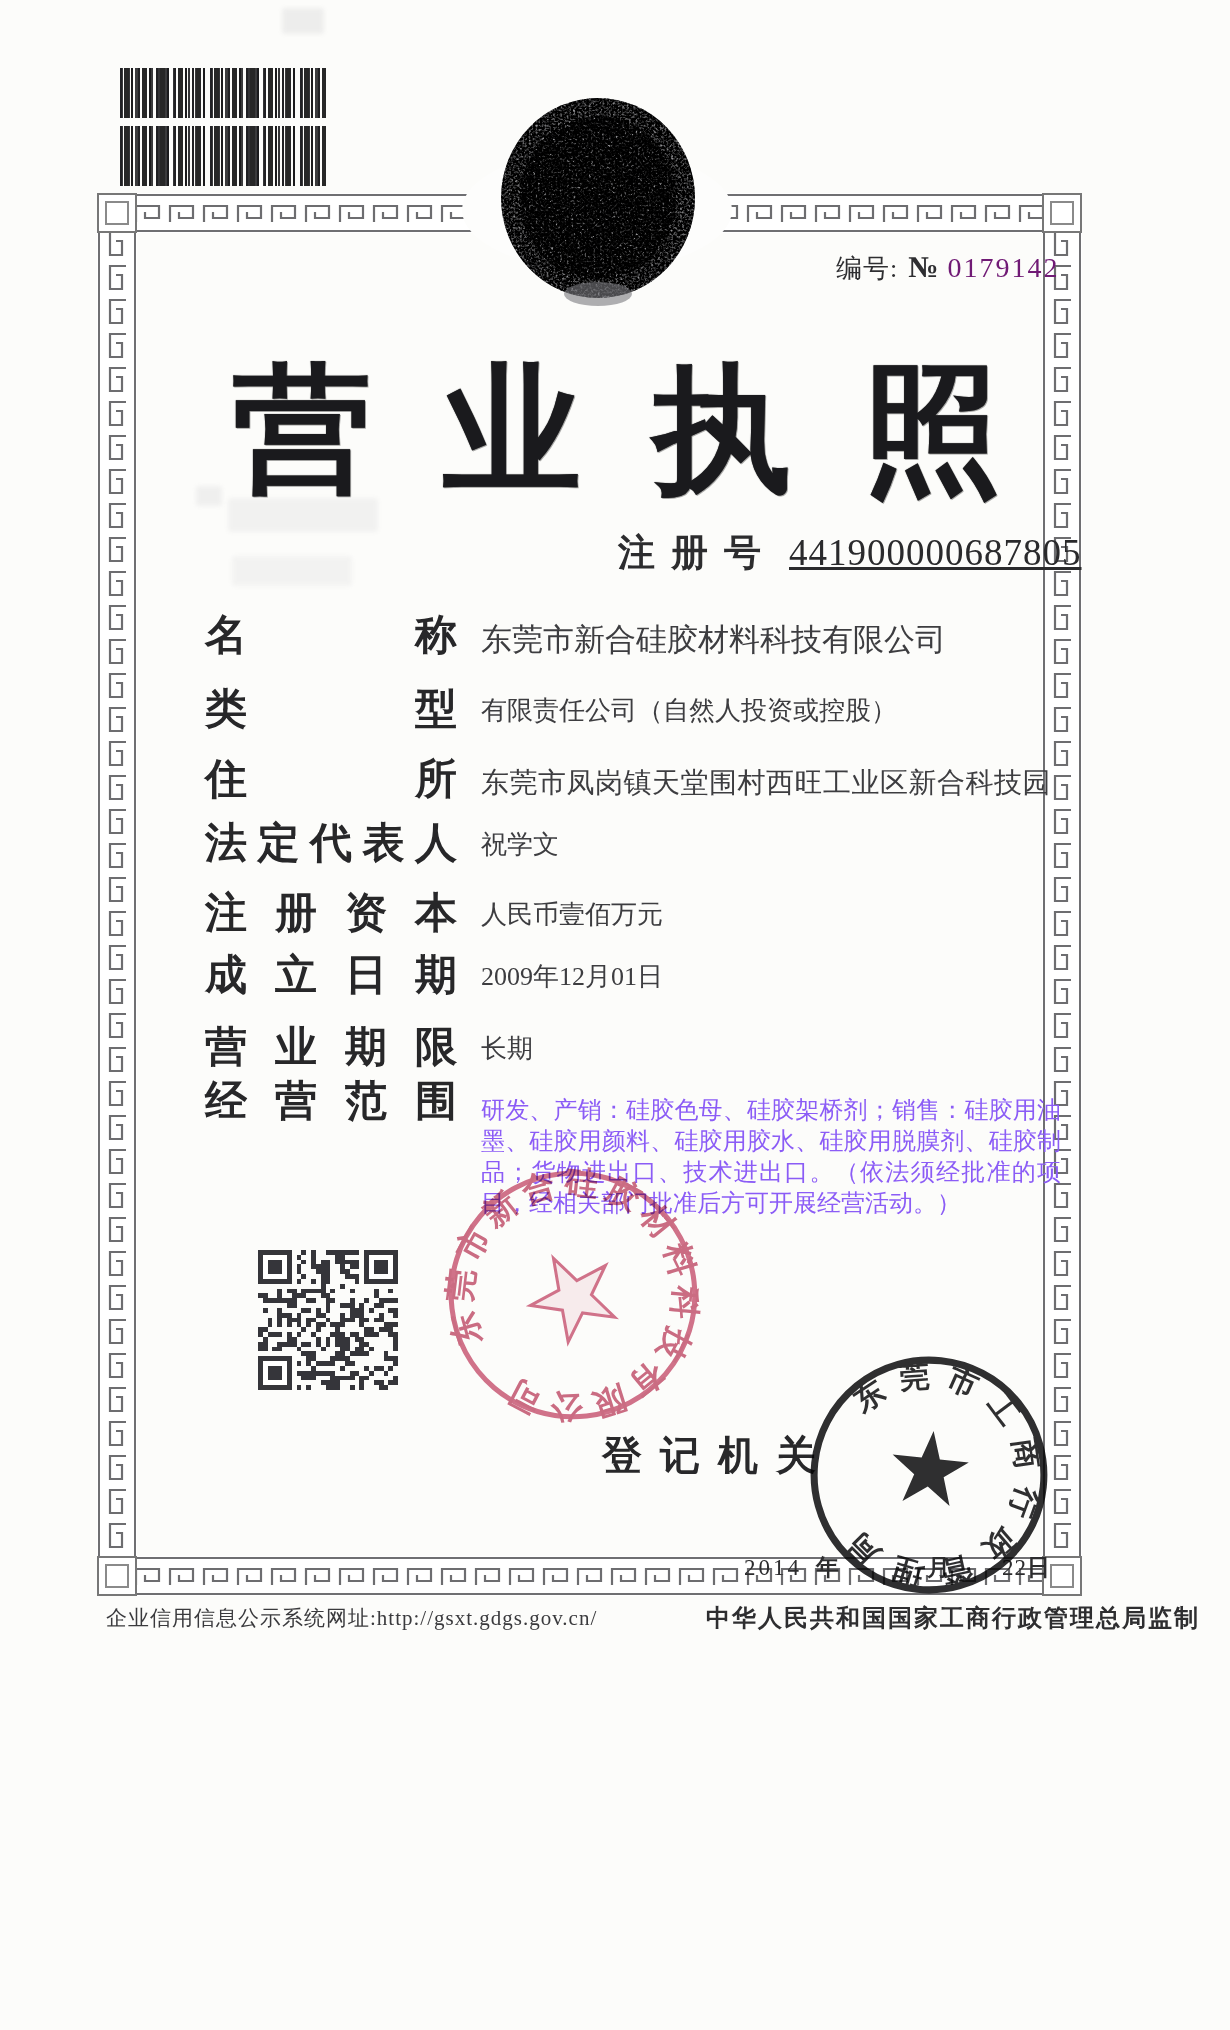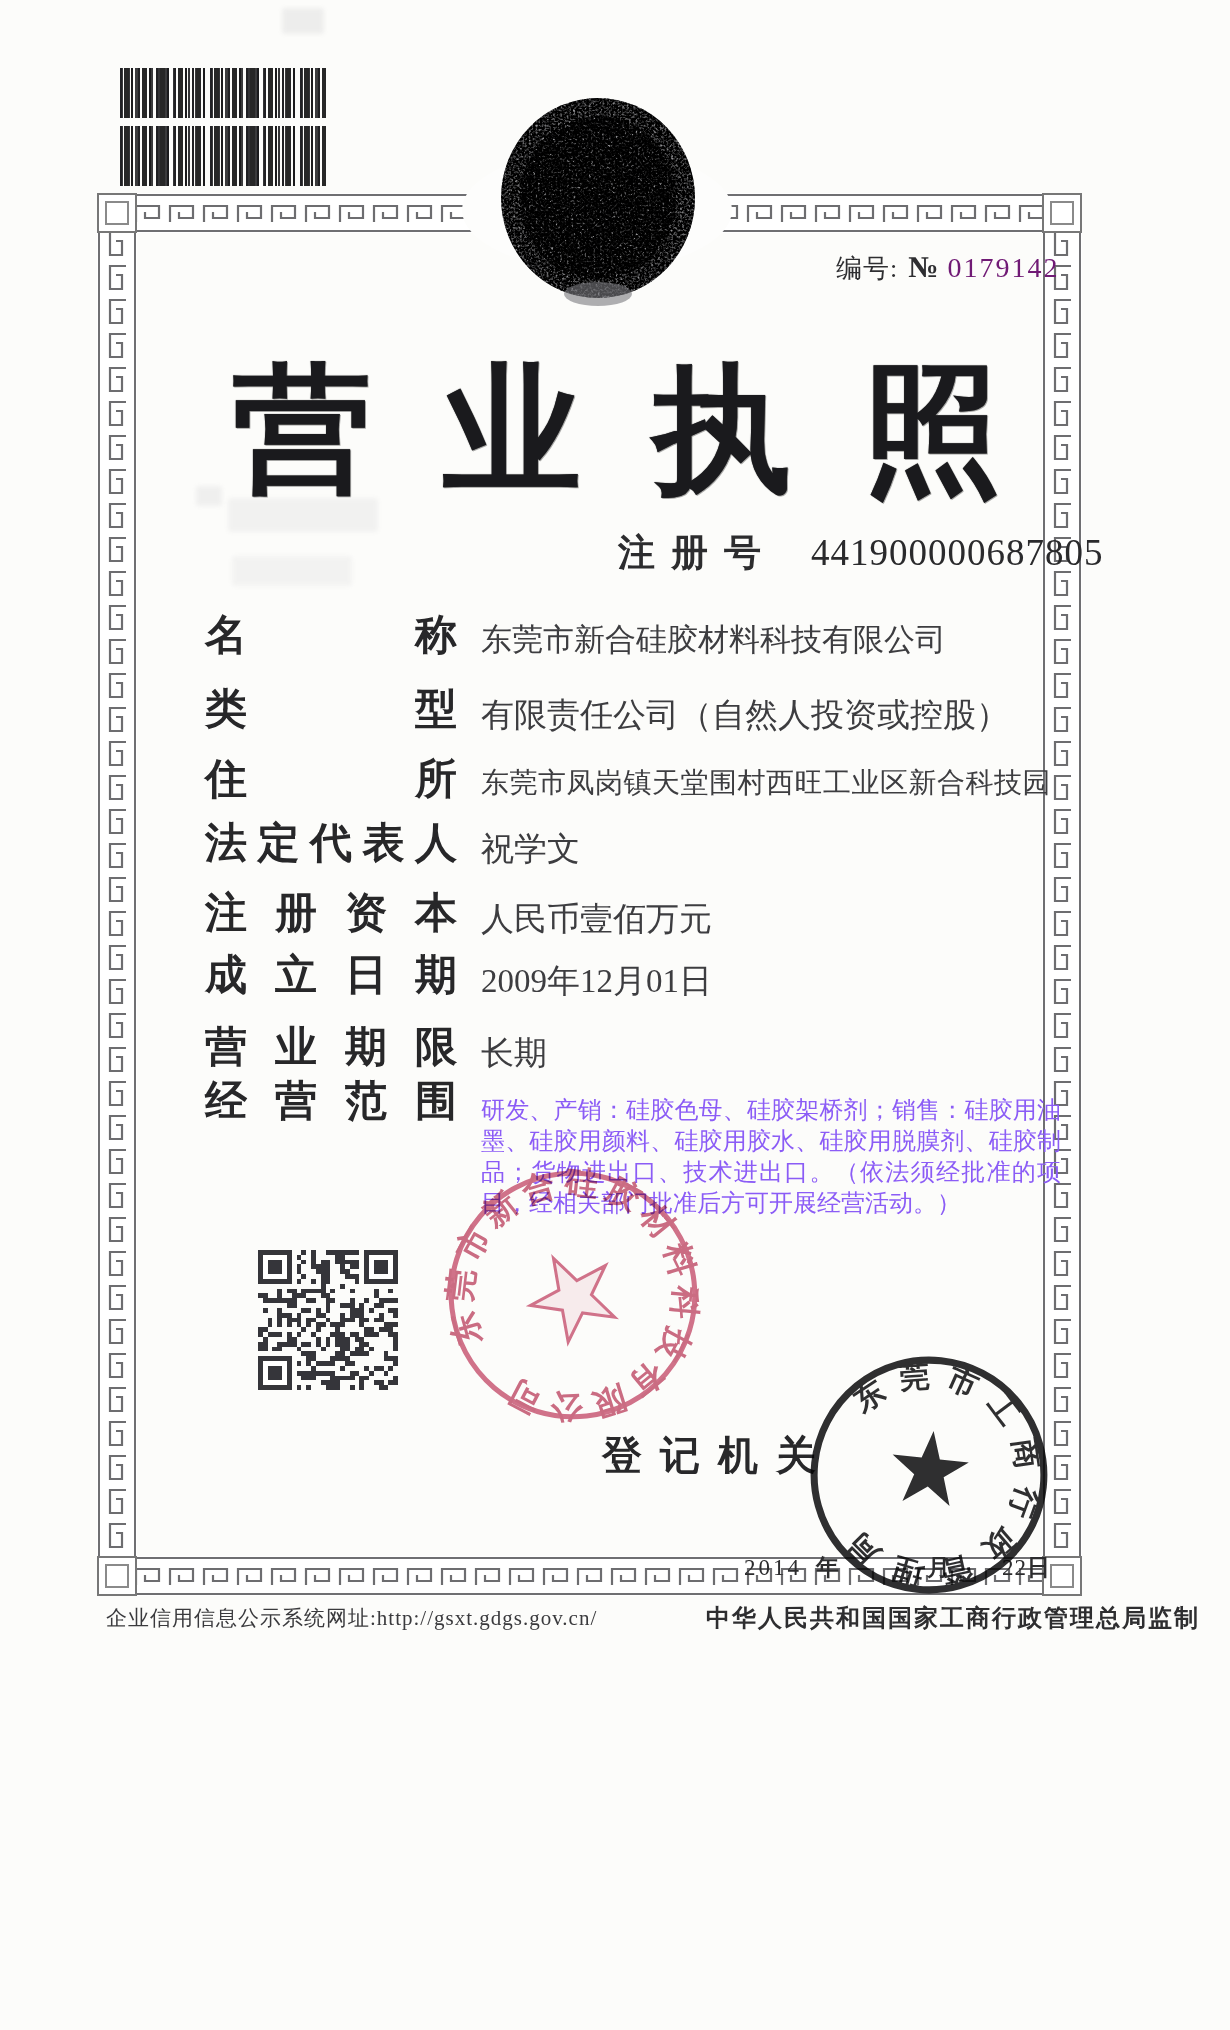--- a/index.html
+++ b/index.html
@@ -44,31 +44,31 @@
     font-size:138px;font-weight:900;color:#1f1f22;
     letter-spacing:72px;padding-left:72px;box-sizing:border-box;
     text-shadow:0 0 1px #333, 1px 1px 0 rgba(40,40,40,.35);
     filter:contrast(1.05);
     white-space:nowrap;
   }
 
   
   .regline{left:618px;top:528px;white-space:nowrap;}
   .regline .reg-label{display:inline-block;font-size:37px;color:#2c2c2e;letter-spacing:16px;font-weight:600;}
-  .regline .reg-num{display:inline-block;font-size:37px;color:#2a2a2c;margin-left:30px;letter-spacing:1px;}
+  .regline .reg-num{display:inline-block;font-size:37px;color:#2a2a2c;margin-left:8px;letter-spacing:1px;text-decoration:underline;}
 
   
   .row{position:absolute;left:205px;width:880px;}
   .flabel{
     position:absolute;left:0;top:0;width:252px;display:flex;justify-content:space-between;
     font-size:42px;font-weight:600;color:#272729;line-height:1.1;
   }
   .fvalue{
     position:absolute;left:276px;top:10px;width:586px;
-    font-size:33px;color:#3d3d40;line-height:1.18;
+    font-size:26px;color:#3d3d40;line-height:1.18;
   }
   .fvalue.small{font-size:28px;letter-spacing:.5px;}
   .fvalue.scope{font-size:24px;line-height:31px;text-align:justify;color:#8b5cf6;top:17px;width:580px;}
 
   
   .issuer{left:602px;top:1428px;font-size:40px;font-weight:600;letter-spacing:18px;color:#28282a;white-space:nowrap;}
   .dateline{left:744px;top:1552px;font-size:23px;color:#2c2c2e;white-space:nowrap;}
   .dateline span{display:inline-block;}
   .d-year{letter-spacing:3px;}
   .d-yu{margin-left:14px;font-weight:600;}

